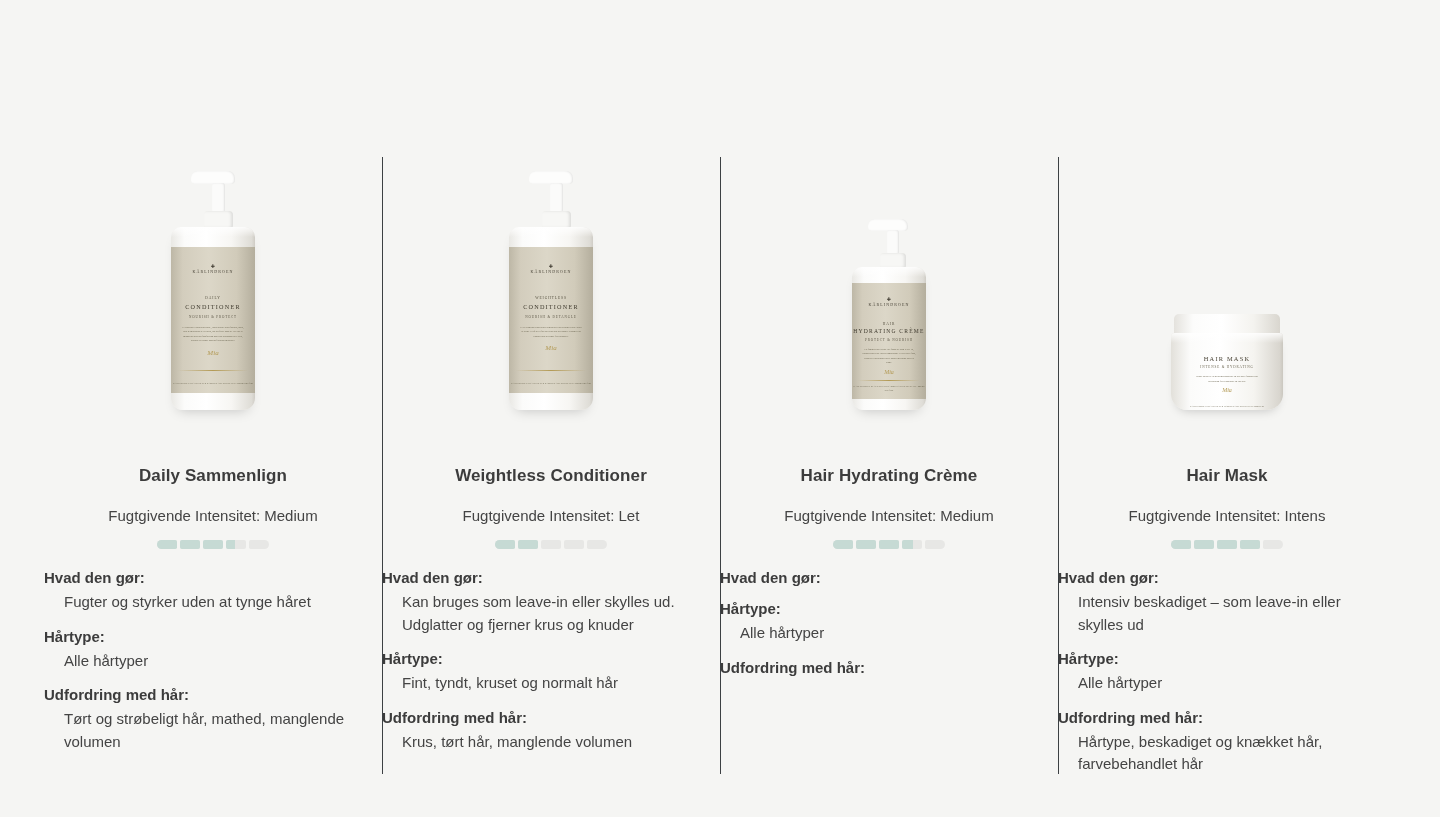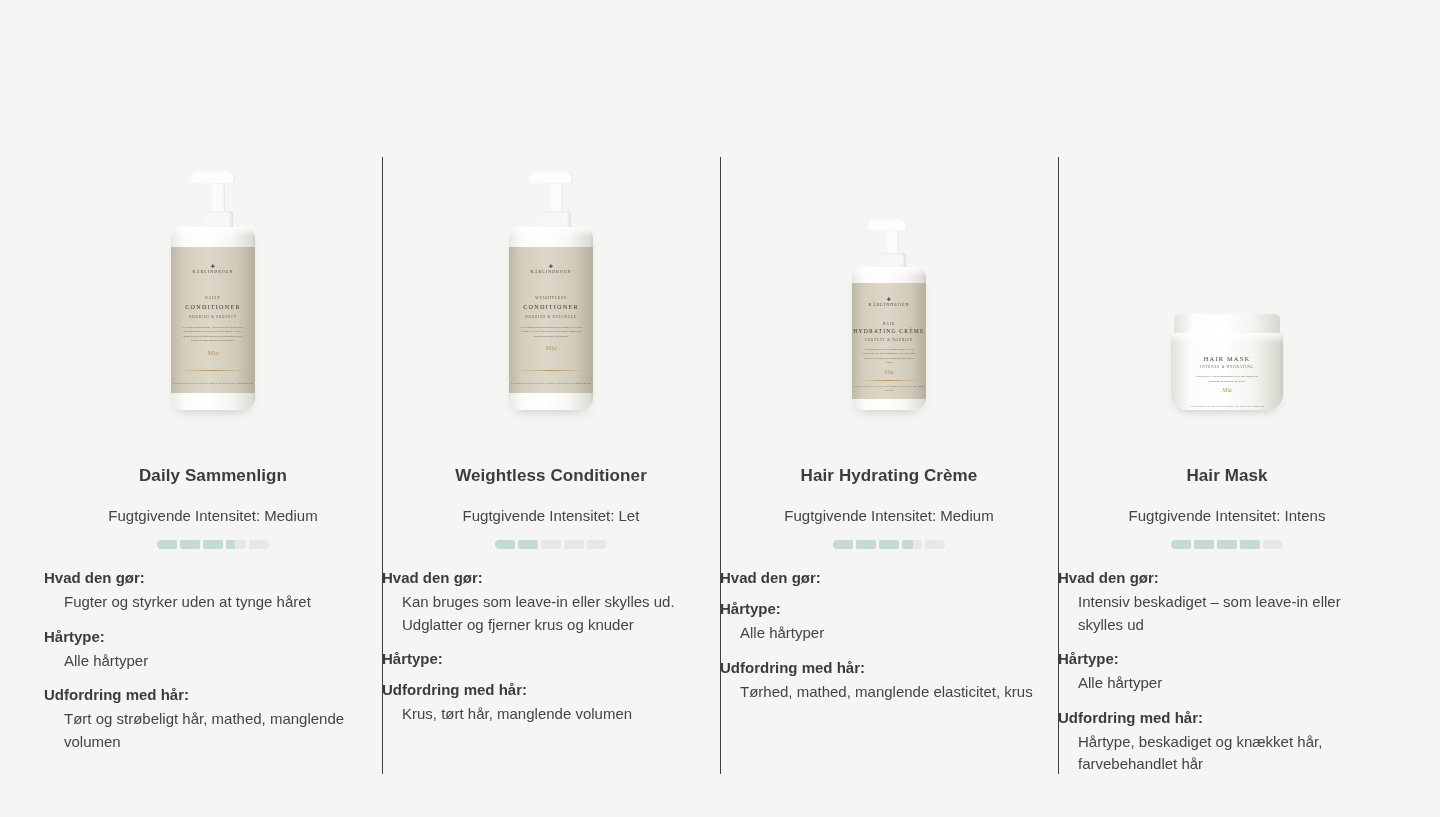--- a/index.html
+++ b/index.html
@@ -363,20 +363,21 @@
             <span class="fill" style="width:0%"></span>
           </div>
       </div>
 
       <div class="field">
         <div class="field-label">Hvad den gør:</div>
         <div class="field-value">Kan bruges som leave-in eller skylles ud. Udglatter og fjerner krus og knuder</div>
       </div>
       <div class="field gap-lg">
         <div class="field-label">Hårtype:</div>
+        <div class="field-value">Fint, tyndt, kruset og normalt hår</div>
       </div>
       <div class="field gap-lg">
         <div class="field-label">Udfordring med hår:</div>
         <div class="field-value">Krus, tørt hår, manglende volumen</div>
       </div>
     </div>
 
     <div class="col">
       <div class="col-divider"></div>
 
@@ -426,21 +427,20 @@
 
       <div class="field">
         <div class="field-label">Hvad den gør:</div>
       </div>
       <div class="field gap-lg">
         <div class="field-label">Hårtype:</div>
         <div class="field-value">Alle hårtyper</div>
       </div>
       <div class="field gap-lg">
         <div class="field-label">Udfordring med hår:</div>
-        <div class="field-value">Tørhed, mathed, manglende elasticitet, krus</div>
       </div>
     </div>
 
     <div class="col">
       <div class="col-divider"></div>
 
       <div class="product-figure">
         <div class="jar-wrap" style="width:112px;height:96px;">
           <div class="jar-lid" style="left:3px;top:0;width:106px;height:22px;"></div>
           <div class="jar-body" style="position:absolute;left:0;top:19px;width:112px;height:77px;">

